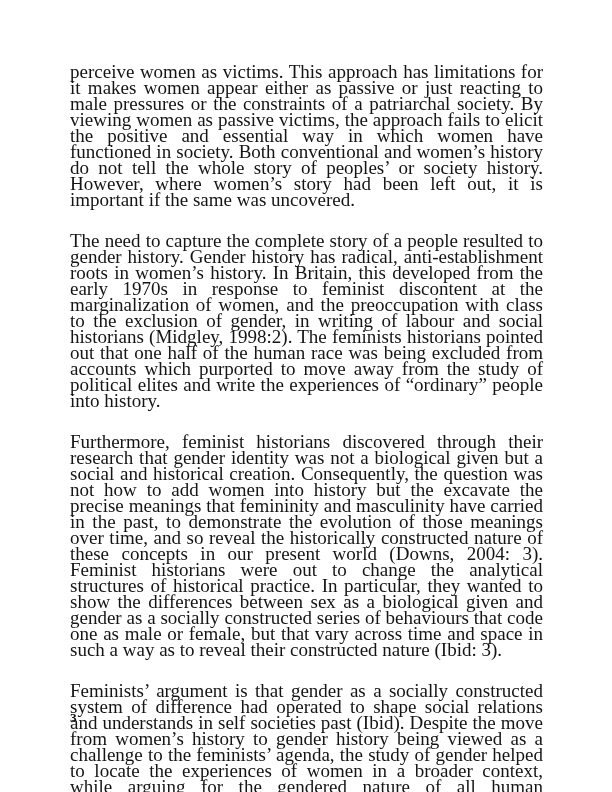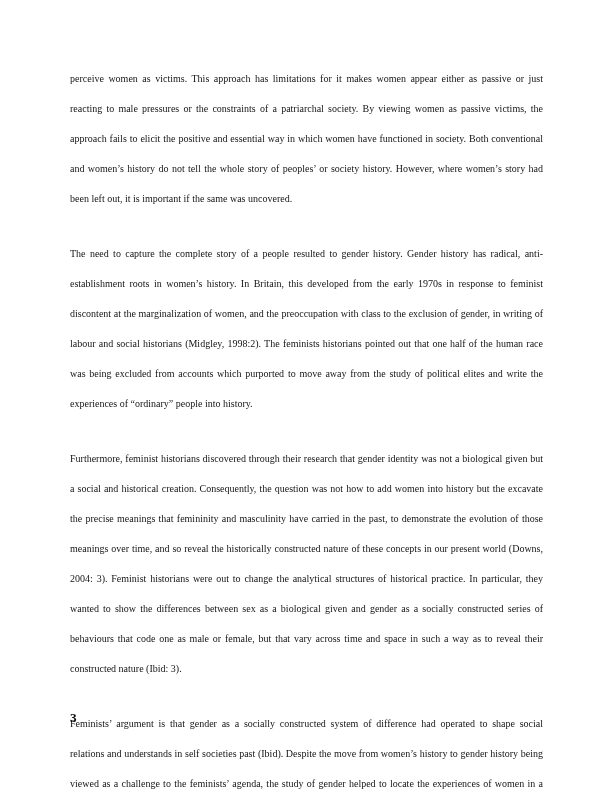--- a/index.html
+++ b/index.html
@@ -24,22 +24,22 @@
     background: #ffffff;
   }
   .content {
     position: absolute;
     left: 70px;
     top: 64px;
     width: 473px;
   }
   p.body-par {
     margin: 0 0 25px 0;
-    font-size: 10px;
-    line-height: 30px;
+    font-size: 19px;
+    line-height: 16px;
     text-align: justify;
     text-justify: inter-word;
     color: #141414;
     -webkit-font-smoothing: antialiased;
   }
   p.body-par:last-of-type {
     margin-bottom: 0;
   }
   .page-number {
     position: absolute;

